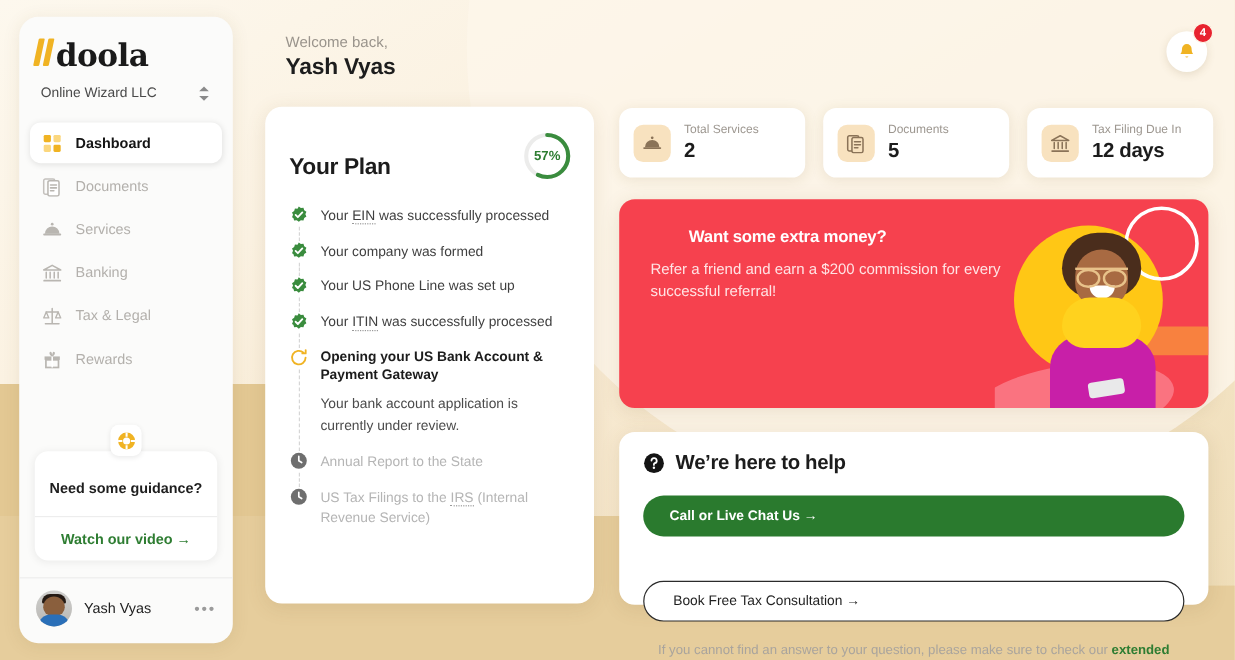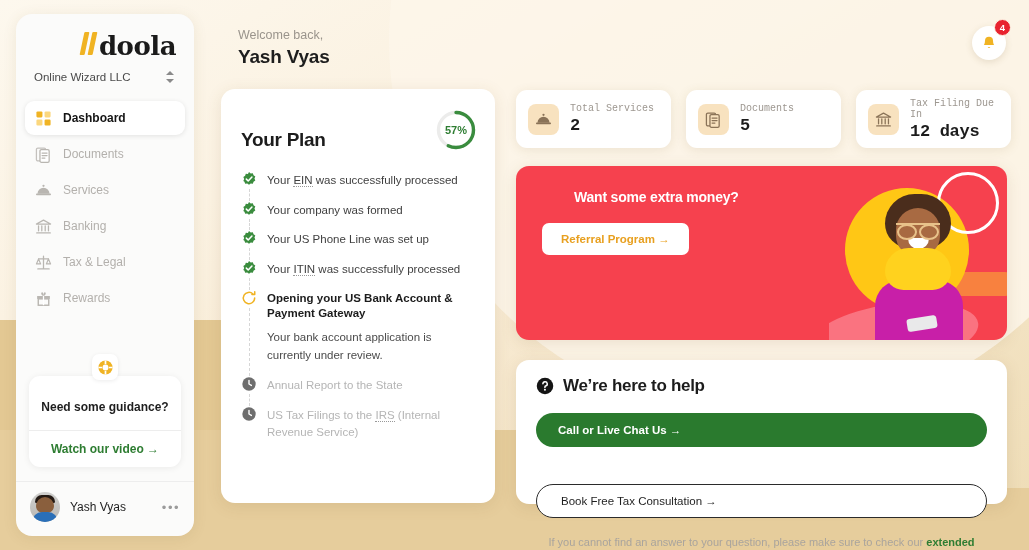--- a/index.html
+++ b/index.html
@@ -52,22 +52,22 @@
     position: absolute;
     left: 16px; top: 14px;
     width: 178px; height: 522px;
     background: #fbfbfa;
     border-radius: 16px;
     box-shadow: 0 2px 14px rgba(110,85,40,.10);
     display: flex; flex-direction: column;
     z-index: 5;
   }
   .brand-row {
-    padding: 18px 18px 0 30px;
-    display: flex; align-items: baseline; gap: 4px; justify-content: flex-end;
+    padding: 18px 18px 0 14px;
+    display: flex; align-items: baseline; gap: 4px;
   }
   .brand-bars { display: flex; gap: 2.5px; transform: skewX(-12deg); }
   .brand-bars i { display: block; width: 5px; height: 23px; background: #f0b323; border-radius: 1px; }
   .brand-word {
     font-family: "DejaVu Serif", serif;
     font-size: 26px; font-weight: 700; color: #1a1a1a;
     letter-spacing: -.5px; line-height: 1;
   }
   .org-row {
     margin: 10px 18px 0 18px;
@@ -190,21 +190,21 @@
   .step-text.muted { color: #b5b5b5; }
   .step-text.bold  { color: #1c1c1c; font-weight: 700; font-size: 11.5px; line-height: 1.35; }
   .step-sub { font-size: 11.5px; color: #4b4b4b; line-height: 1.55; margin-top: 7px; }
   .abbr { border-bottom: 1px dotted #999; }
 
   
   .stats { position: absolute; left: 516px; top: 90px; display: flex; gap: 15px; z-index: 4; }
   .stat {
     width: 155px; height: 58px; background: #fff; border-radius: 11px;
     box-shadow: 0 2px 11px rgba(120,95,45,.12);
-    display: flex; align-items: center; gap: 11px; padding: 0 12px; font-family: Liberation Mono, monospace;
+    display: flex; align-items: center; gap: 11px; padding: 0 12px;
   }
   .stat-ic {
     width: 31px; height: 31px; border-radius: 8px; background: #f8e2bf;
     display: flex; align-items: center; justify-content: center; flex: none;
   }
   .stat-label { font-size: 10px; color: #9d9790; line-height: 1.1; }
   .stat-value { font-size: 17px; font-weight: 700; color: #1c1c1c; margin-top: 2px; letter-spacing: -.3px; }
 
   
   .promo {
@@ -535,21 +535,21 @@
     <div>
       <div class="stat-label">Tax Filing Due In</div>
       <div class="stat-value">12 days</div>
     </div>
   </div>
 </div>
 
 <section class="promo">
   <div class="promo-copy">
     <div class="promo-title">Want some extra money?</div>
-    <div class="promo-btn">Referral Program →</div>
+    <div class="promo-sub">Refer a friend and earn a $200 commission for every successful referral!</div>
   </div>
   <div class="promo-art">
     <span class="art-pinkblob"></span>
     <span class="art-orangebar"></span>
     <span class="art-yellow"></span>
     <span class="art-ring"></span>
     <div class="art-person">
       <span class="p-body"></span>
       <span class="p-hair"></span>
       <span class="p-face"></span>

